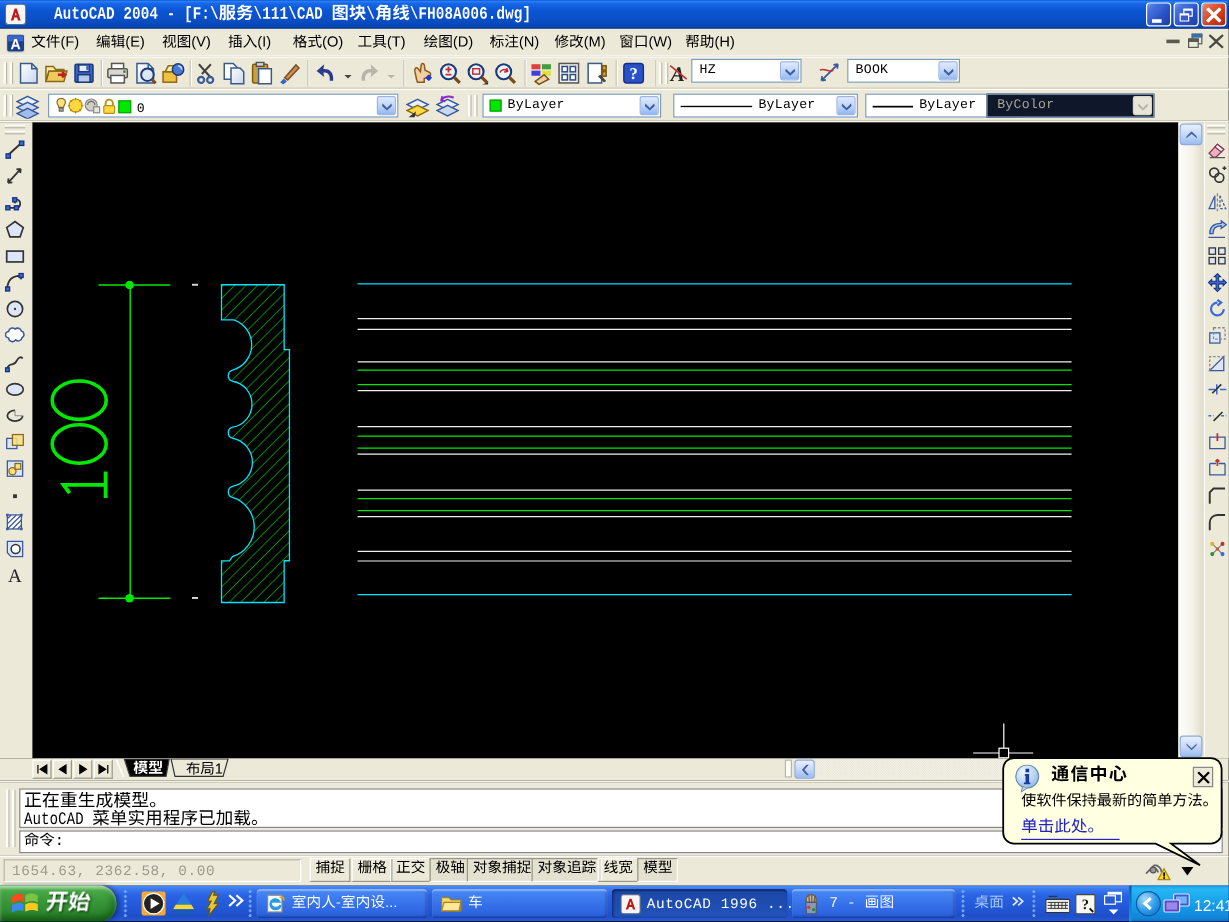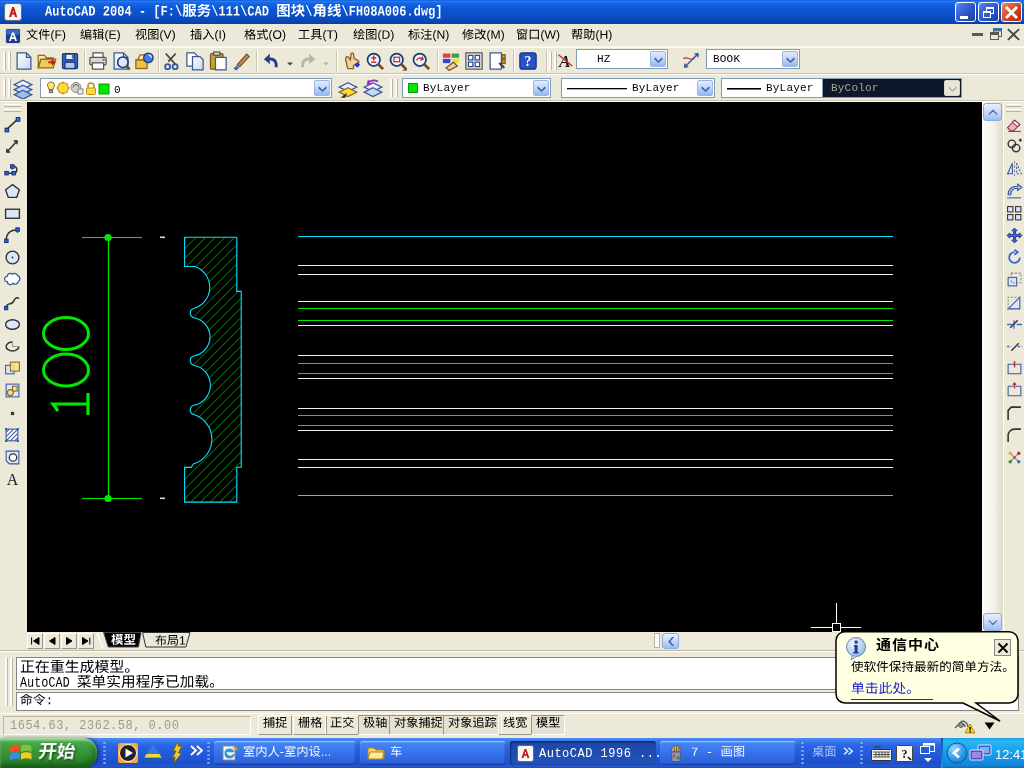--- a/index.html
+++ b/index.html
@@ -242,21 +242,21 @@
       <text x="8" y="12" font-family="Liberation Serif" font-size="11" font-weight="bold" fill="#fff" text-anchor="middle">?</text>
     </svg>
     <div class="tsep" style="left:546px;top:50px"></div>
     <div class="abs" style="left:549px;top:52px;width:3px;height:18px;background:#fdfcf8;border-right:1px solid #b8b5a2"></div>
     <div class="abs" style="left:554px;top:52px;width:3px;height:18px;background:#fdfcf8;border-right:1px solid #b8b5a2"></div>
     <svg class="abs" style="left:556px;top:51px" width="20" height="20" viewBox="0 0 16 16">
       <text x="7" y="13" font-family="Liberation Serif" font-size="14" font-style="italic" font-weight="bold" fill="#222" text-anchor="middle">A</text>
       <path d="M2 3 L13 12" stroke="#c03030" stroke-width="1.1"></path>
     </svg>
     <div class="abs" style="left:576px;top:49px;width:92px;height:20px;background:#fff;border:1px solid #7f9db9">
-      <div class="abs" style="left:20px;top:3px;font:11px 'Liberation Mono';color:#000;letter-spacing:0.2px">HZ</div>
+      <div class="abs" style="left:6px;top:3px;font:11px 'Liberation Mono';color:#000;letter-spacing:0.2px">HZ</div>
       <div class="abs" style="right:1px;top:1px;width:16px;height:16px;background:linear-gradient(180deg,#e0ebfd,#c0d6f9 50%,#94b8f2);border:1px solid #9ab4e4;border-radius:2px">
         <svg class="abs" style="left:3px;top:4px" width="9" height="8" viewBox="0 0 10 8">
           <path d="M1 1 L5 5 L9 1 L9.6 3.2 L5 7.4 L0.4 3.2 Z" fill="#40609c"></path>
         </svg>
       </div>
     </div>
     <svg class="abs" style="left:682px;top:51px" width="20" height="20" viewBox="0 0 16 16">
       <path d="M2 13 L13 2 M2 13 l3 -0.5 M2 13 l0.5 -3 M13 2 l-3 0.5 M13 2 l-0.5 3" stroke="#3a5a9c" stroke-width="1.2" fill="none"></path>
       <path d="M1 6 C4 4 7 8 10 6" stroke="#c03030" fill="none"></path>
     </svg>

